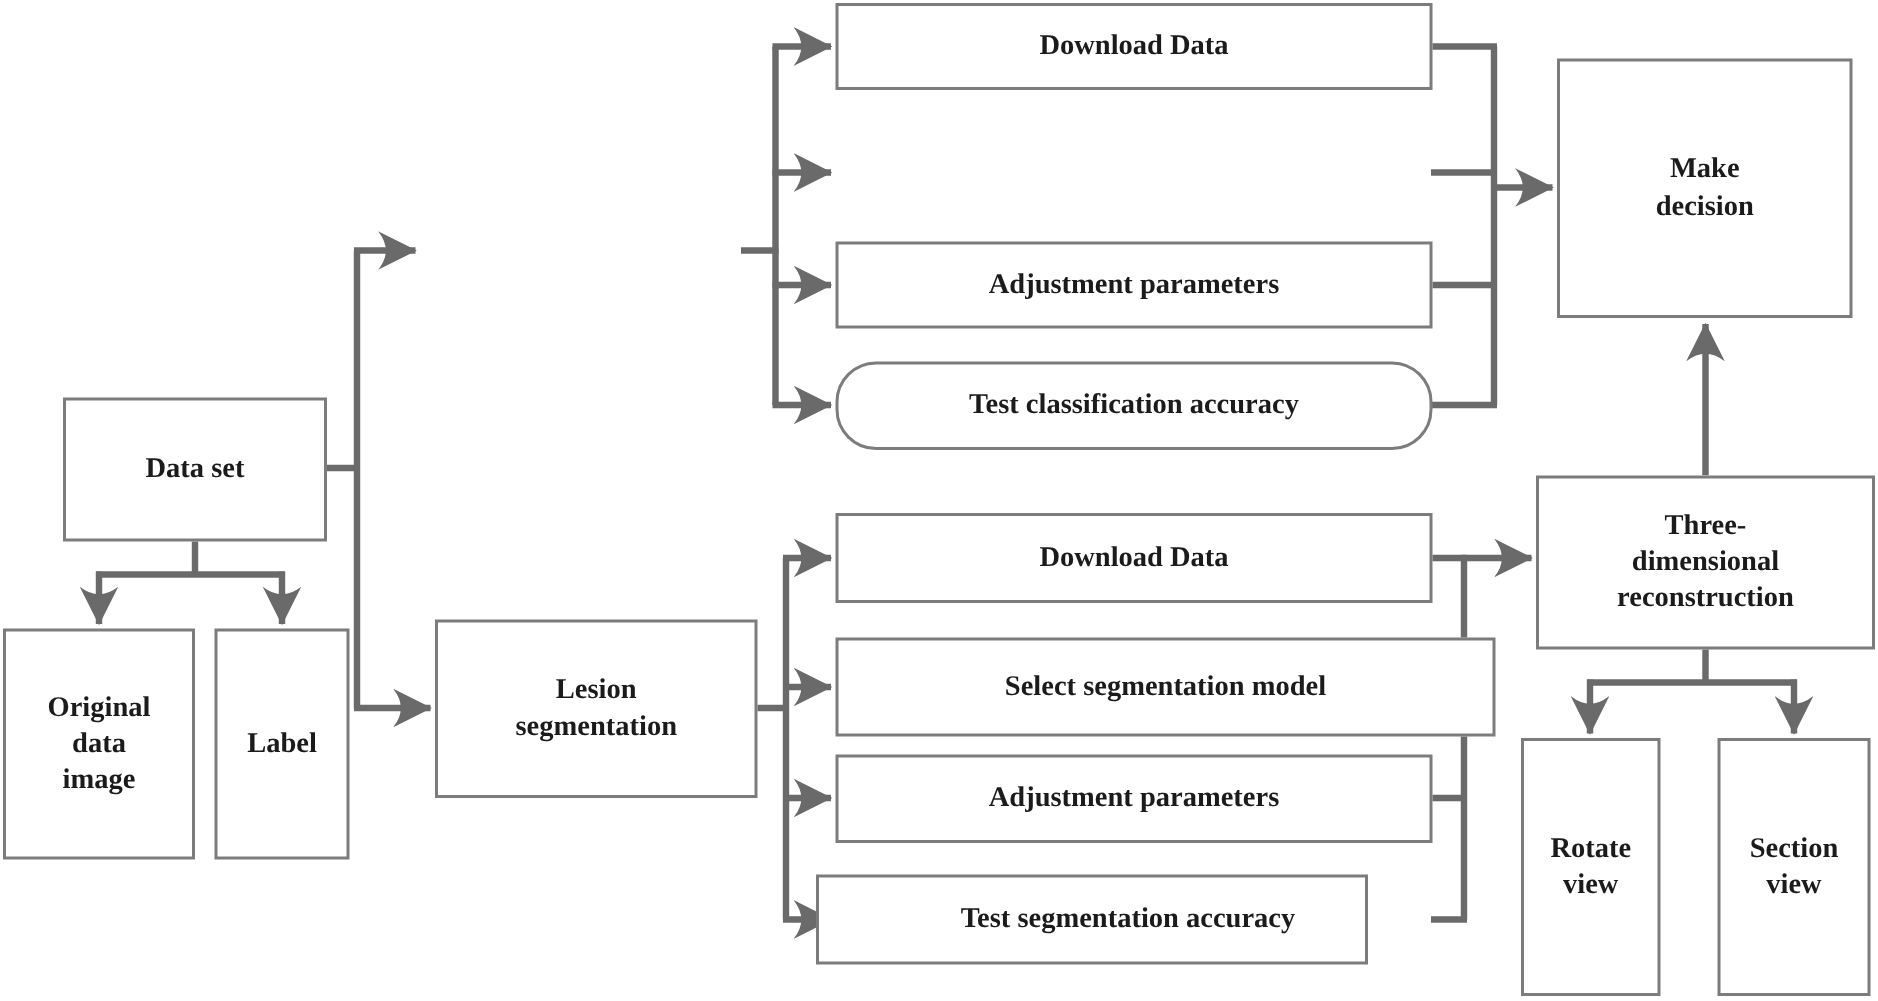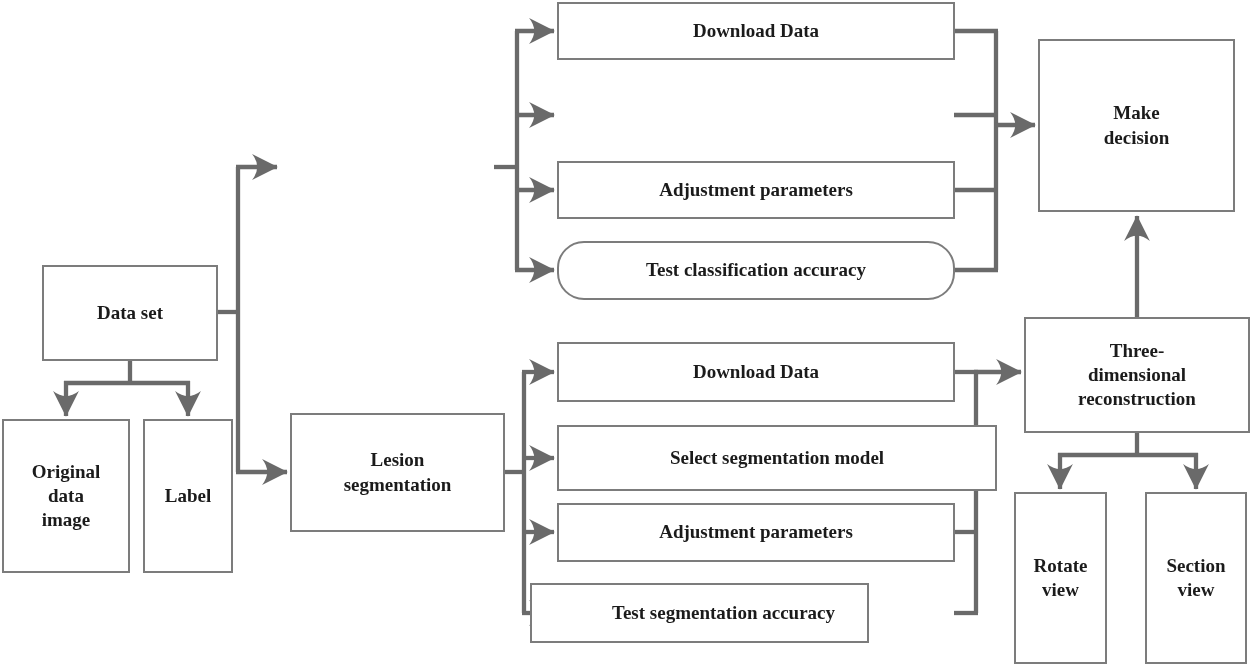--- a/index.html
+++ b/index.html
@@ -39,21 +39,21 @@
   #n-label{left:143px;top:419px;width:90px;height:154px;}
   #n-disease-classification{left:280px;top:108px;width:215px;height:118px;}
   #n-lesion-segmentation{left:290px;top:413px;width:215px;height:119px;}
   #n-download-data-top{left:557px;top:2px;width:398px;height:58px;}
   #n-select-classification-model{left:557px;top:83px;width:398px;height:64px;}
   #n-adjustment-parameters-top{left:557px;top:161px;width:398px;height:58px;}
   #n-test-classification-accuracy{left:557px;top:241px;width:398px;height:59px;border-radius:27px;}
   #n-download-data-bottom{left:557px;top:342px;width:398px;height:60px;}
   #n-select-segmentation-model{left:557px;top:425px;width:440px;height:66px;}
   #n-adjustment-parameters-bottom{left:557px;top:503px;width:398px;height:59px;}
-  #n-test-segmentation-accuracy{left:530px;top:583px;width:339px;height:60px;padding-left:48px;}
+  #n-test-segmentation-accuracy{left:544px;top:583px;width:368px;height:60px;padding-left:48px;}
   #n-make-decision{left:1038px;top:39px;width:197px;height:173px;}
   #n-three-dimensional-reconstruction{left:1024px;top:317px;width:226px;height:116px;align-items:center;}
   #n-rotate-view{left:1014px;top:492px;width:93px;height:172px;}
   #n-section-view{left:1145px;top:492px;width:102px;height:172px;}
 </style>
 </head>
 <body>
 
 <div class="canvas">
 

